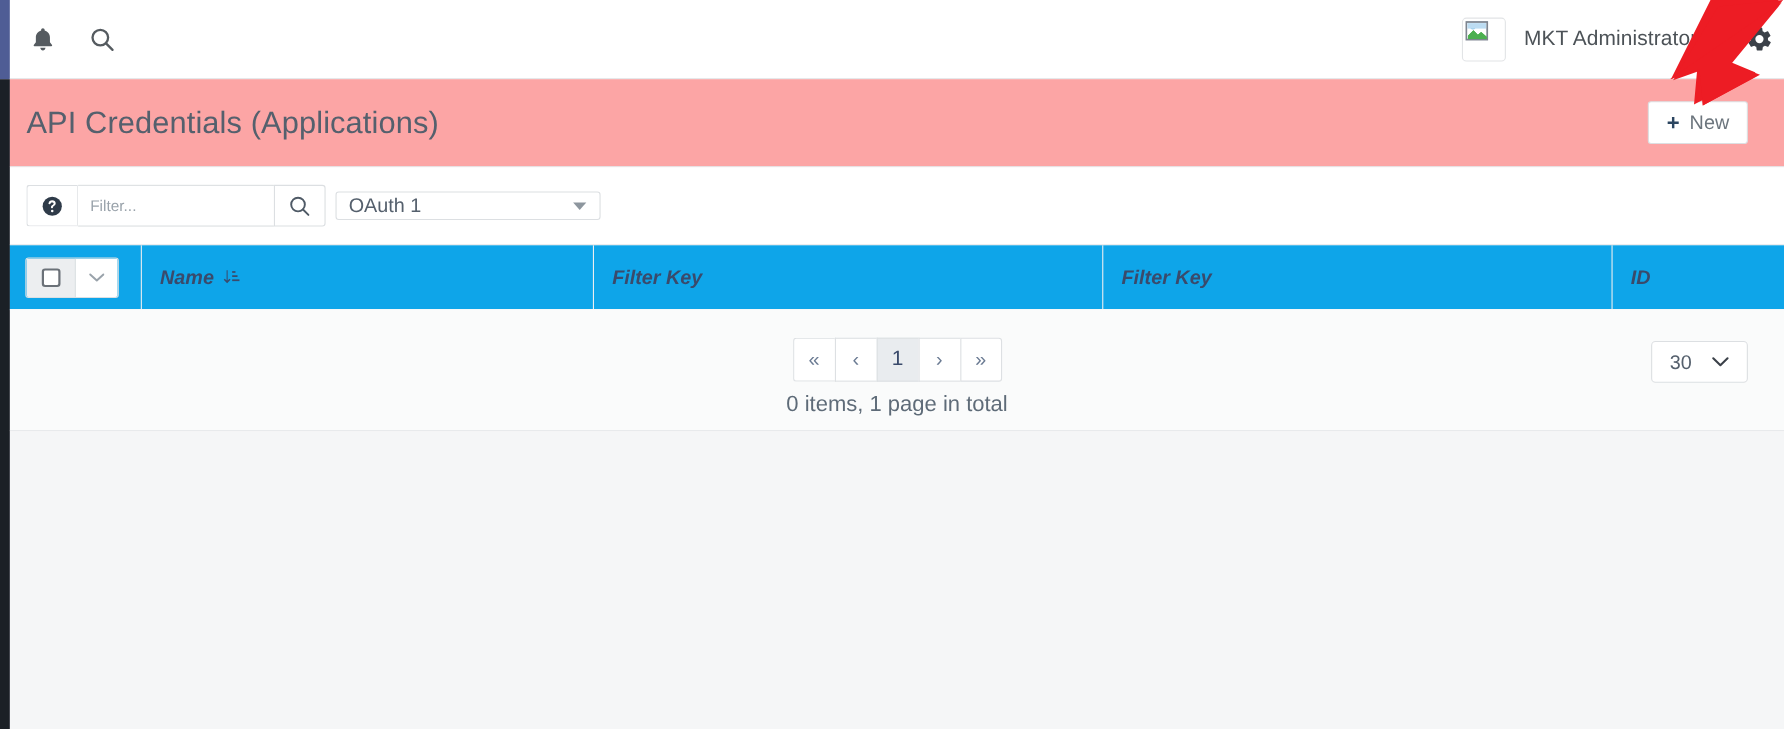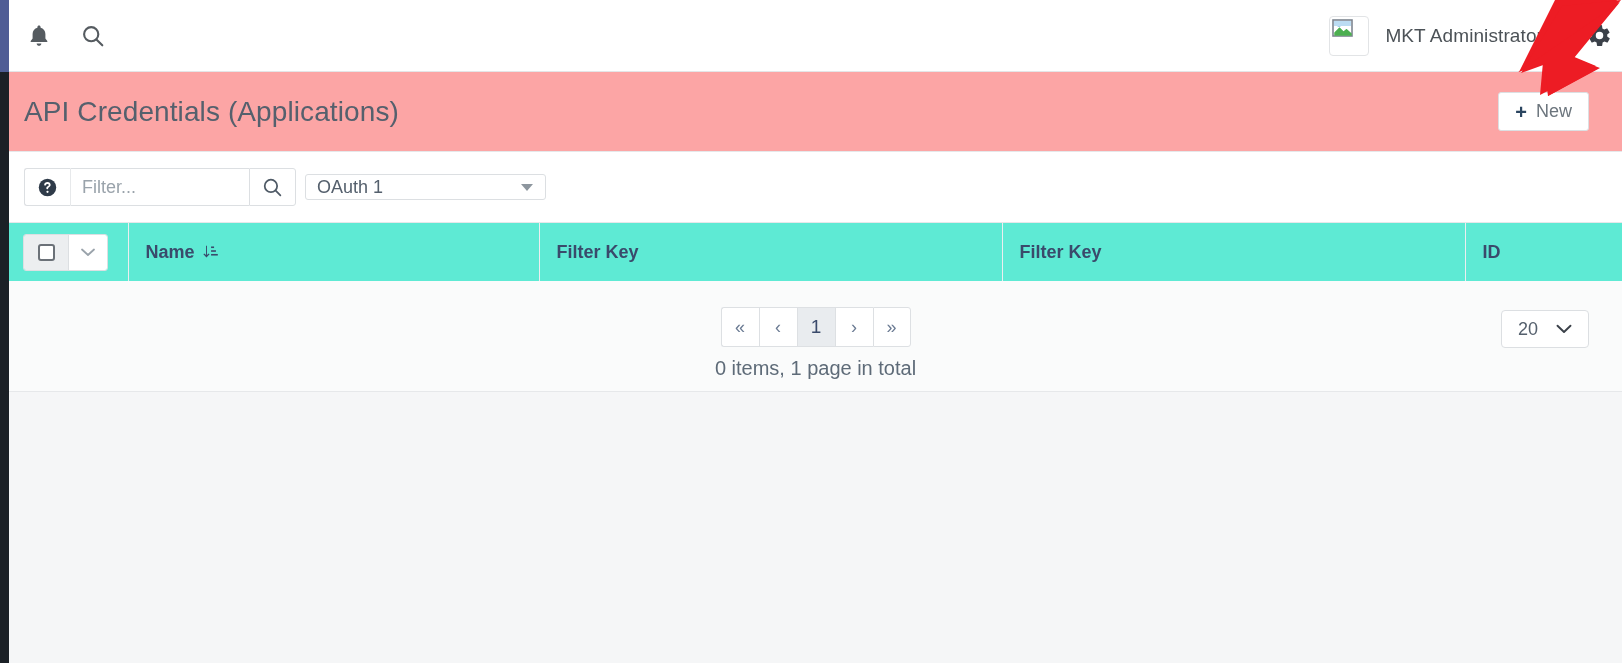--- a/index.html
+++ b/index.html
@@ -120,21 +120,21 @@
     display: flex; align-items: center; justify-content: center;
     cursor: pointer;
     color: #2f3b49;
   }
   .filter-input {
     width: 178px;
     background: #ffffff;
     border: 1px solid #dcdfe2;
     border-left: none; border-right: none;
     padding: 16px 11px;
-    font-size: 18px; color: #55606d;
+    font-size: 14px; color: #55606d;
     font-family: "Liberation Sans", sans-serif;
     outline: none;
   }
   .filter-input::placeholder { color: #9aa3ab; }
   .search-btn {
     width: 47px;
     background: #ffffff;
     border: 1px solid #dcdfe2;
     border-radius: 0 3px 3px 0;
     display: flex; align-items: center; justify-content: center;
@@ -157,22 +157,23 @@
     position: absolute; right: 12px;
     width: 0; height: 0;
     border-left: 6px solid transparent;
     border-right: 6px solid transparent;
     border-top: 7px solid #8d969e;
   }
 
   
   .table-wrap {
     position: absolute; left: 9px; top: 223px; right: 0;
-    background: #5eead4;
+    background: #0ea5e9;
     border-bottom: 1px solid #e6e8ea;
+    font-style: italic;
   }
   table { width: 100%; border-collapse: collapse; table-layout: fixed; }
   thead th {
     height: 58px;
     text-align: left;
     font-size: 18px;
     color: #3a4a6b;
     font-weight: bold;
     border-right: 1px solid #eceef0;
     padding: 0 17px;
@@ -412,21 +413,21 @@
         <div class="pg">
           <span class="ch">›</span>
         </div>
         <div class="pg">
           <span class="ch">»</span>
         </div>
       </div>
       <div class="pager-info">0 items, 1 page in total</div>
     </div>
     <div class="page-size">
-      <span>20</span>
+      <span>30</span>
       <span class="chev">
         <svg width="16" height="10" viewBox="0 0 16 10" fill="none" stroke="currentColor" stroke-width="1.9">
           <polyline points="1.5,1.7 8,8 14.5,1.7" stroke-linecap="round" stroke-linejoin="round"></polyline>
         </svg>
       </span>
     </div>
   </div>
 
   <div class="page-bg"></div>
 

